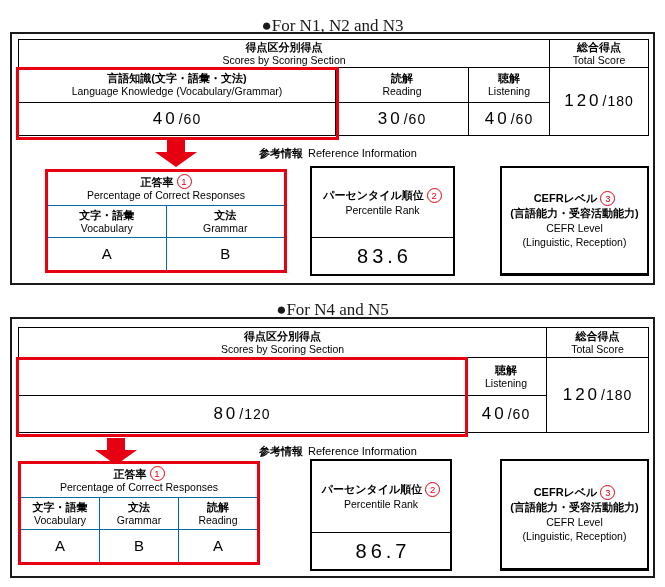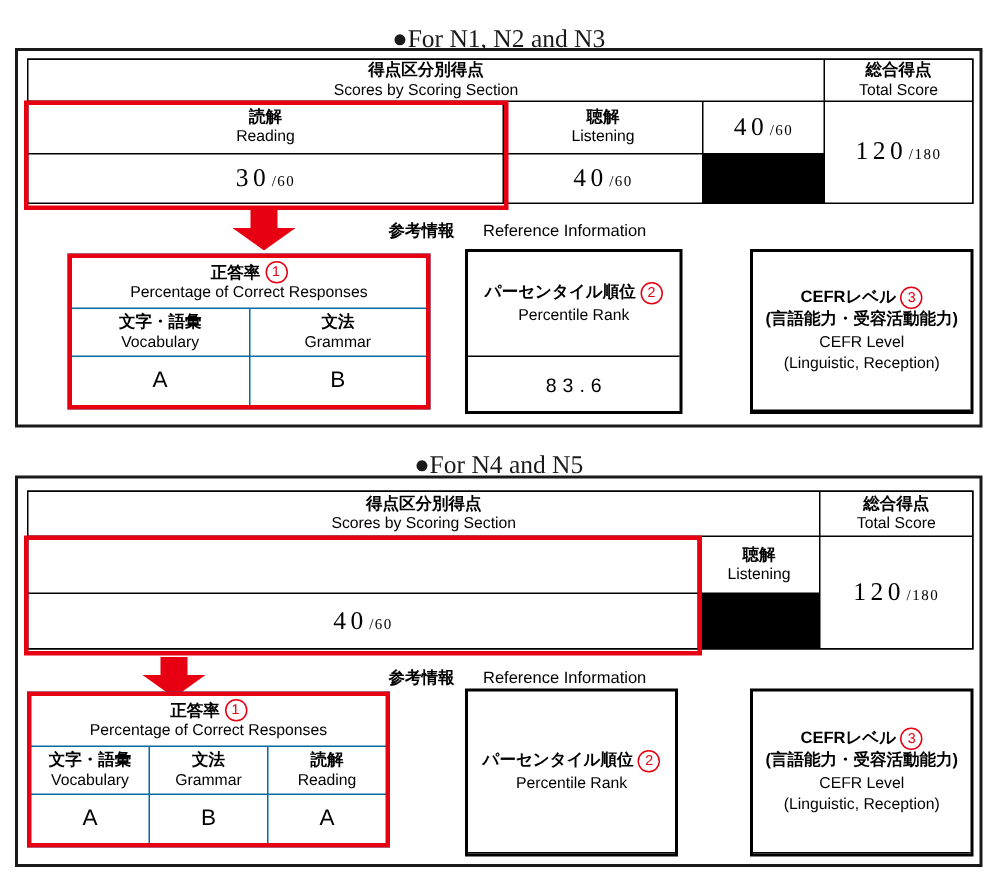--- a/index.html
+++ b/index.html
@@ -38,38 +38,38 @@
   }
   .ja{font-size:11px;font-weight:600;}
   .en{font-size:10.5px;}
   .hdr-span3{grid-column:1/4;grid-row:1;}
   .hdr-span2{grid-column:1/3;grid-row:1;}
   #table1 .total-hdr{grid-column:4;grid-row:1;}
   #table2 .total-hdr{grid-column:3;grid-row:1;}
   #table1 .total-val{grid-column:4;grid-row:2/4;}
   #table2 .total-val{grid-column:3;grid-row:2/4;}
   .score-val{font-size:17px;letter-spacing:3px;}
-  .score-den{font-size:10px;letter-spacing:1px;margin-left:1px;}
-  .score-line{display:flex;align-items:baseline;justify-content:center;font-family:Liberation Serif, serif;}
+  .score-den{font-size:14px;letter-spacing:1px;margin-left:1px;}
+  .score-line{display:flex;align-items:baseline;justify-content:center;}
 
   
   .hl{position:absolute;border:3px solid #e60012;box-sizing:border-box;pointer-events:none;}
   #hl1{left:-3px;top:27px;width:323px;height:73px;}
   #hl2{left:-3px;top:29px;width:452px;height:80px;}
 
   
   .arrow{position:absolute;width:42px;height:27px;}
   #arrow1{left:143px;top:106px;}
   #arrow2{left:83px;top:119px;}
 
   
   .ref-label{position:absolute;font-size:11px;white-space:nowrap;}
   #ref1{left:247px;top:112px;}
   #ref2{left:247px;top:125px;}
-  .ref-ja{font-weight:600;margin-right:19px;}
+  .ref-ja{font-weight:600;margin-right:5px;}
 
   
   .cr-box{
     position:absolute;display:grid;gap:1px;background:#0369a1;
     border:3px solid #e60012;box-sizing:border-box;
   }
   #cr1{left:33px;top:135px;width:242px;height:104px;
     grid-template-columns:1fr 1fr;grid-template-rows:33px 31px 1fr;}
   #cr2{left:6px;top:142px;width:242px;height:104px;
     grid-template-columns:1fr 1fr 1fr;grid-template-rows:33px 31px 1fr;}
@@ -85,21 +85,21 @@
   #pct1{left:298px;top:132px;width:145px;height:110px;}
   #cefr1{left:488px;top:132px;width:149px;height:110px;}
   #pct2{left:298px;top:140px;width:142px;height:112px;}
   #cefr2{left:488px;top:140px;width:149px;height:112px;}
   .info-label{
     flex:1;display:flex;flex-direction:column;justify-content:center;align-items:center;
     border-bottom:1px solid #000;line-height:1.35;text-align:center;padding:2px;
   }
   .info-value{
     height:36px;flex:0 0 36px;display:flex;align-items:center;justify-content:center;
-    font-size:13px;letter-spacing:4px;padding-left:4px;
+    font-size:20px;letter-spacing:4px;padding-left:4px;
   }
   .badge{
     display:inline-flex;width:13px;height:13px;border:1px solid #e60012;border-radius:50%;
     color:#e60012;font-size:9.5px;line-height:1;align-items:center;justify-content:center;
     margin-left:3px;vertical-align:1px;font-weight:400;flex:0 0 auto;
   }
   .title-row{display:inline-flex;align-items:center;}
 </style>
 </head>
 <body>
@@ -112,20 +112,24 @@
     <div class="cell hdr-span3">
       <div class="ja">得点区分別得点</div>
       <div class="en">Scores by Scoring Section</div>
     </div>
     <div class="cell total-hdr">
       <div class="ja">総合得点</div>
       <div class="en">Total Score</div>
     </div>
 
     <div class="cell">
+      <div class="ja">言語知識(文字・語彙・文法)</div>
+      <div class="en">Language Knowledge (Vocabulary/Grammar)</div>
+    </div>
+    <div class="cell">
       <div class="ja">読解</div>
       <div class="en">Reading</div>
     </div>
     <div class="cell">
       <div class="ja">聴解</div>
       <div class="en">Listening</div>
     </div>
     <div class="cell total-val">
       <div class="score-line">
         <span class="score-val">120</span>
@@ -229,20 +233,26 @@
     </div>
     <div class="cell total-val">
       <div class="score-line">
         <span class="score-val">120</span>
         <span class="score-den"><span>/</span><span>180</span></span>
       </div>
     </div>
 
     <div class="cell">
       <div class="score-line">
+        <span class="score-val">80</span>
+        <span class="score-den"><span>/</span><span>120</span></span>
+      </div>
+    </div>
+    <div class="cell">
+      <div class="score-line">
         <span class="score-val">40</span>
         <span class="score-den"><span>/</span><span>60</span></span>
       </div>
     </div>
 
     <div class="hl" id="hl2"></div>
   </div>
 
   <svg class="arrow" id="arrow2" viewBox="0 0 42 27">
     <polygon points="12,0 30,0 30,12 42,12 21,27 0,12 12,12" fill="#e60012"></polygon>
@@ -278,20 +288,21 @@
   </div>
 
   <div class="info-box" id="pct2">
     <div class="info-label">
       <div class="ja title-row">
           <span>パーセンタイル順位</span>
           <span class="badge">2</span>
         </div>
       <div class="en">Percentile Rank</div>
     </div>
+    <div class="info-value">86.7</div>
   </div>
 
   <div class="info-box" id="cefr2">
     <div class="info-label">
       <div class="ja title-row">
           <span>CEFRレベル</span>
           <span class="badge">3</span>
         </div>
       <div class="ja">(言語能力・受容活動能力)</div>
       <div class="en">CEFR Level</div>

